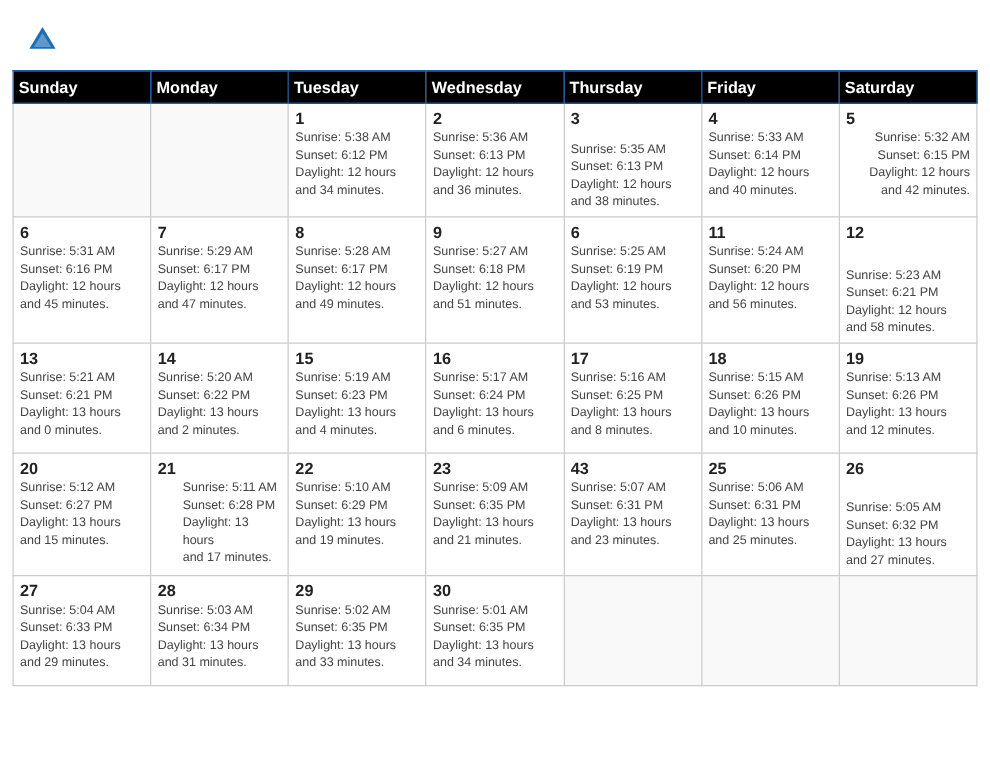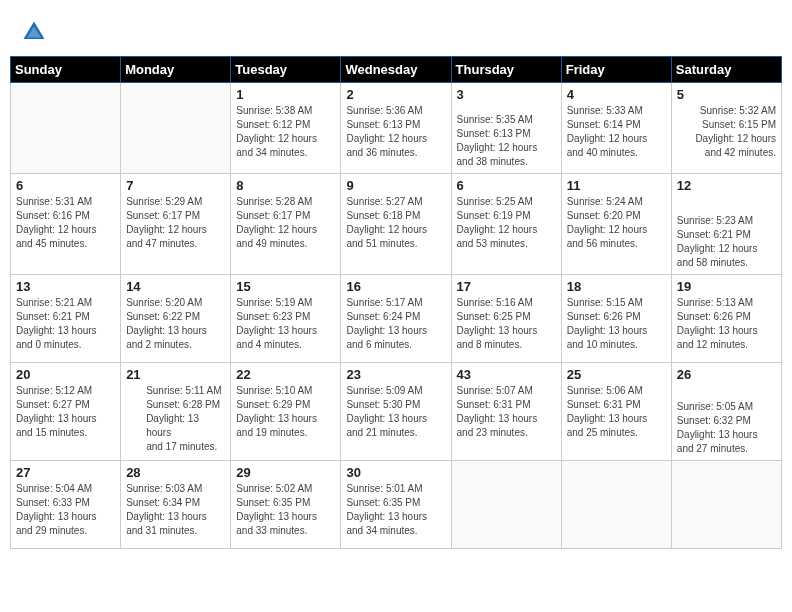--- a/index.html
+++ b/index.html
@@ -276,21 +276,21 @@
         <td>
           <span class="day-number">22</span>
           <div class="day-info" style="white-space: pre-line;">Sunrise: 5:10 AM
 Sunset: 6:29 PM
 Daylight: 13 hours
 and 19 minutes.</div>
         </td>
         <td>
           <span class="day-number">23</span>
           <div class="day-info" style="white-space: pre-line;">Sunrise: 5:09 AM
-Sunset: 5:30 PM
+Sunset: 6:35 PM
 Daylight: 13 hours
 and 21 minutes.</div>
         </td>
         <td>
           <span class="day-number">43</span>
           <div class="day-info" style="white-space: pre-line;">Sunrise: 5:07 AM
 Sunset: 6:31 PM
 Daylight: 13 hours
 and 23 minutes.</div>
         </td>

